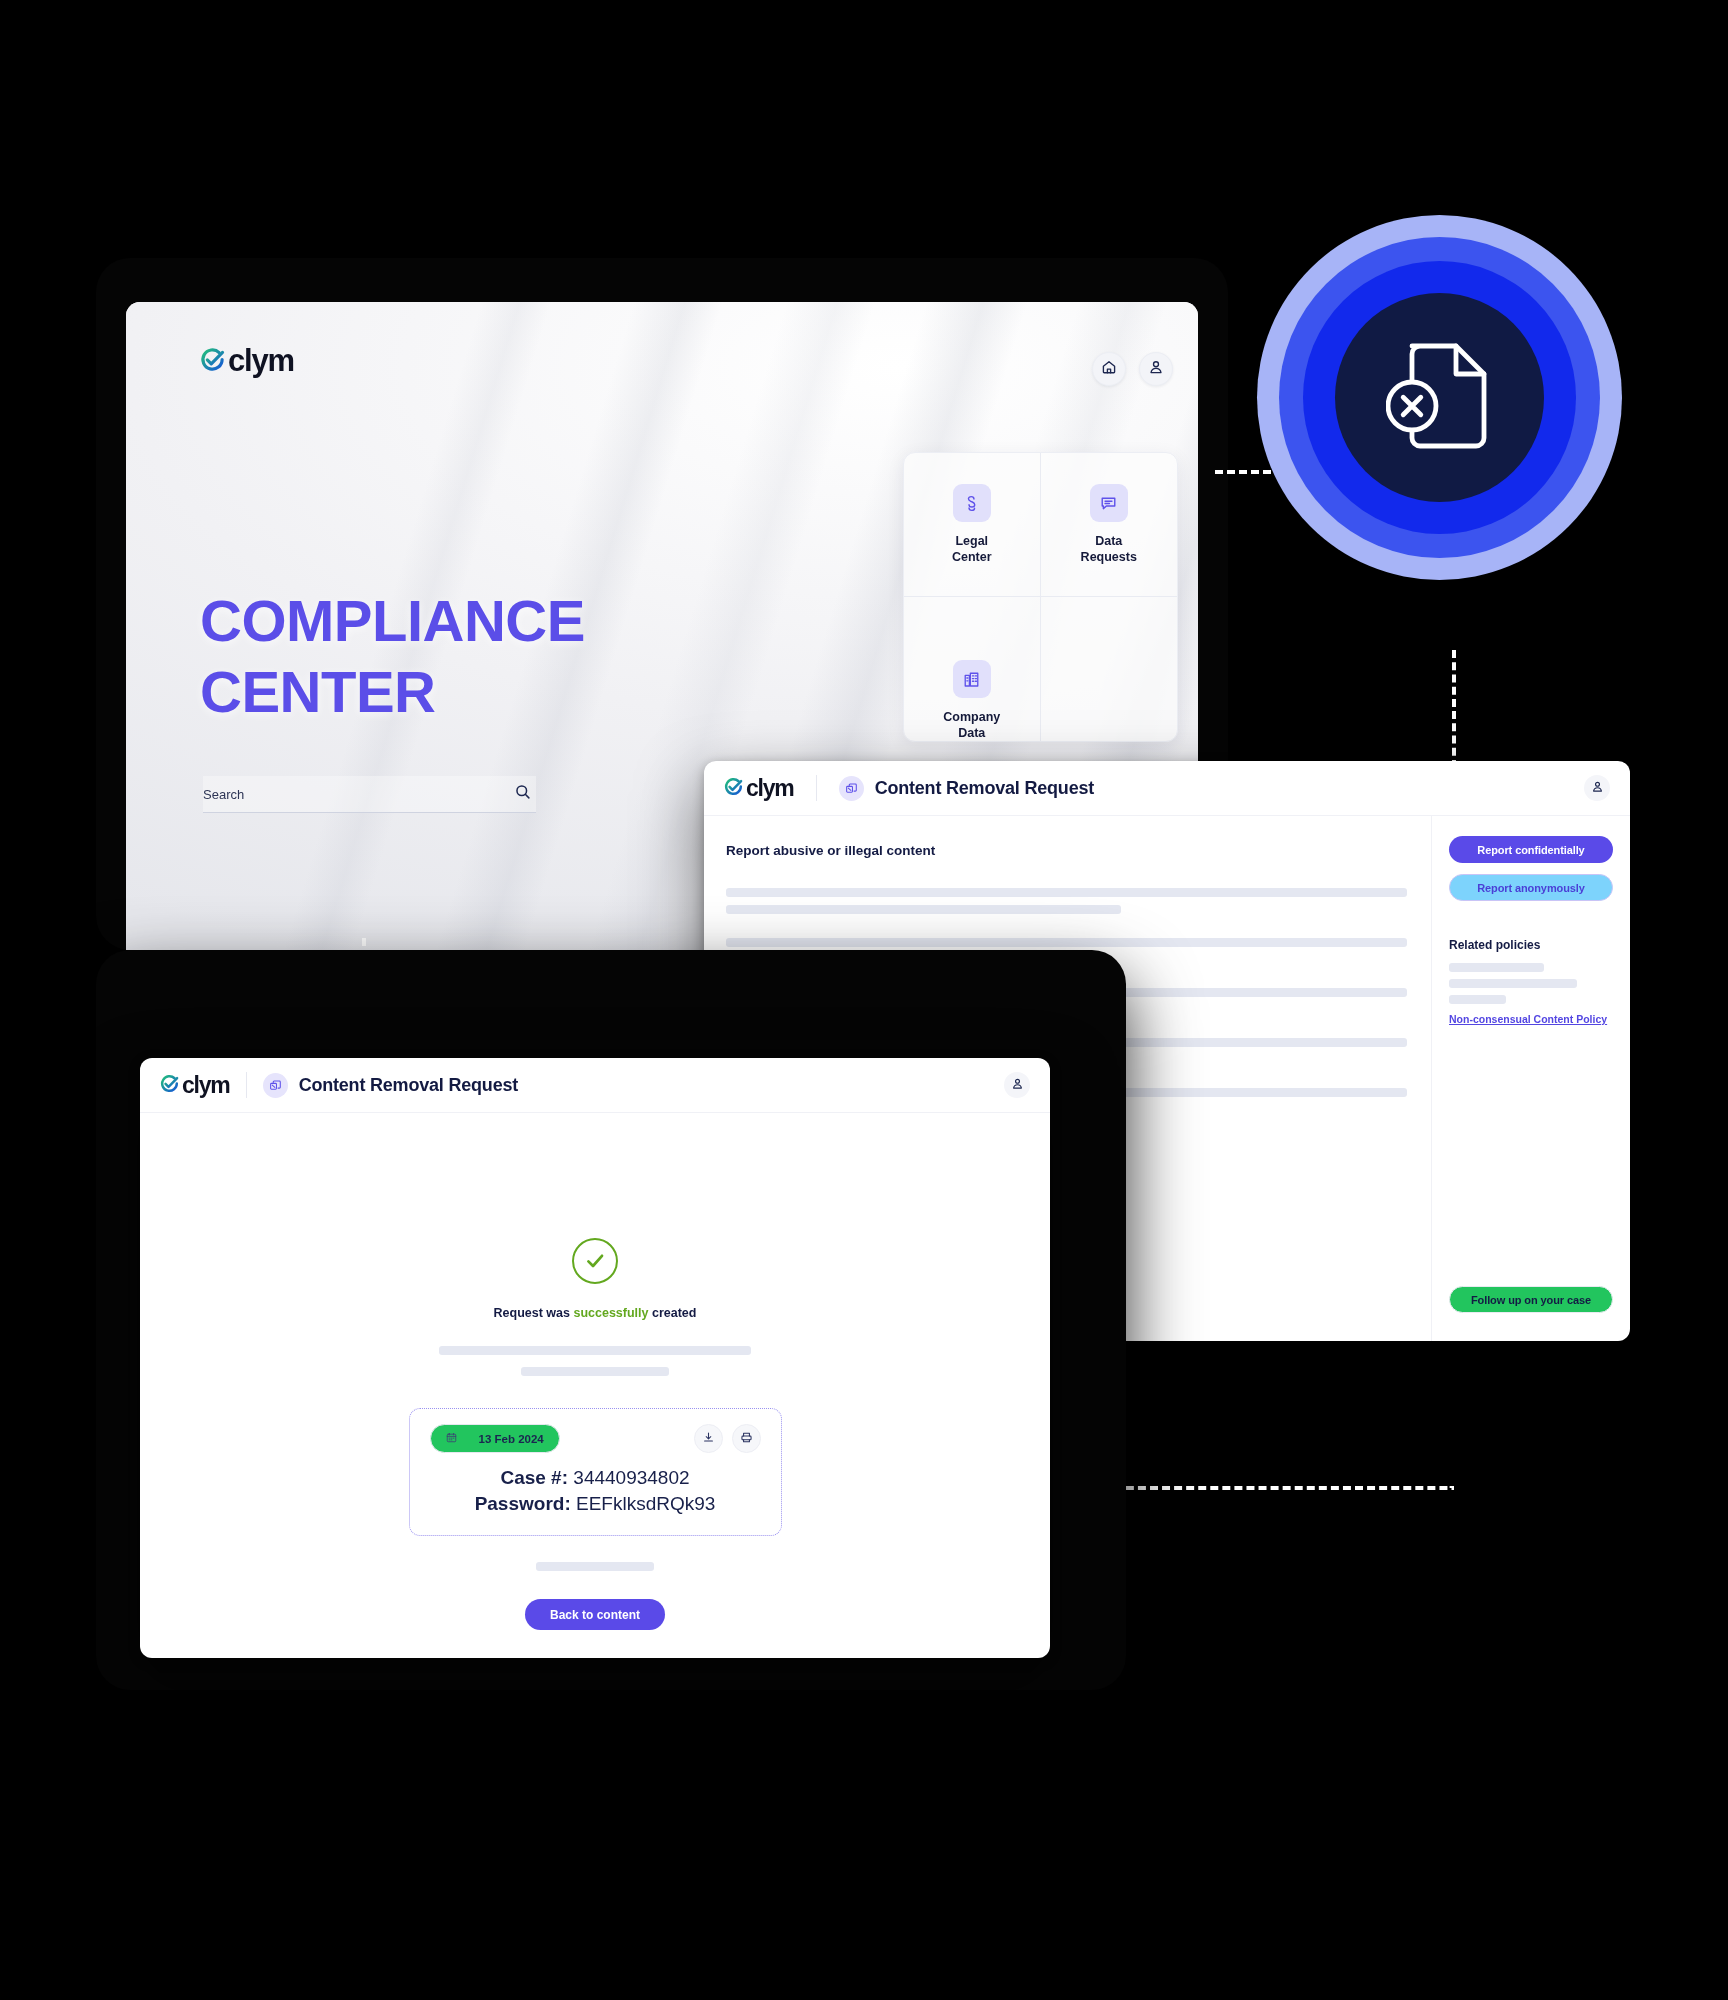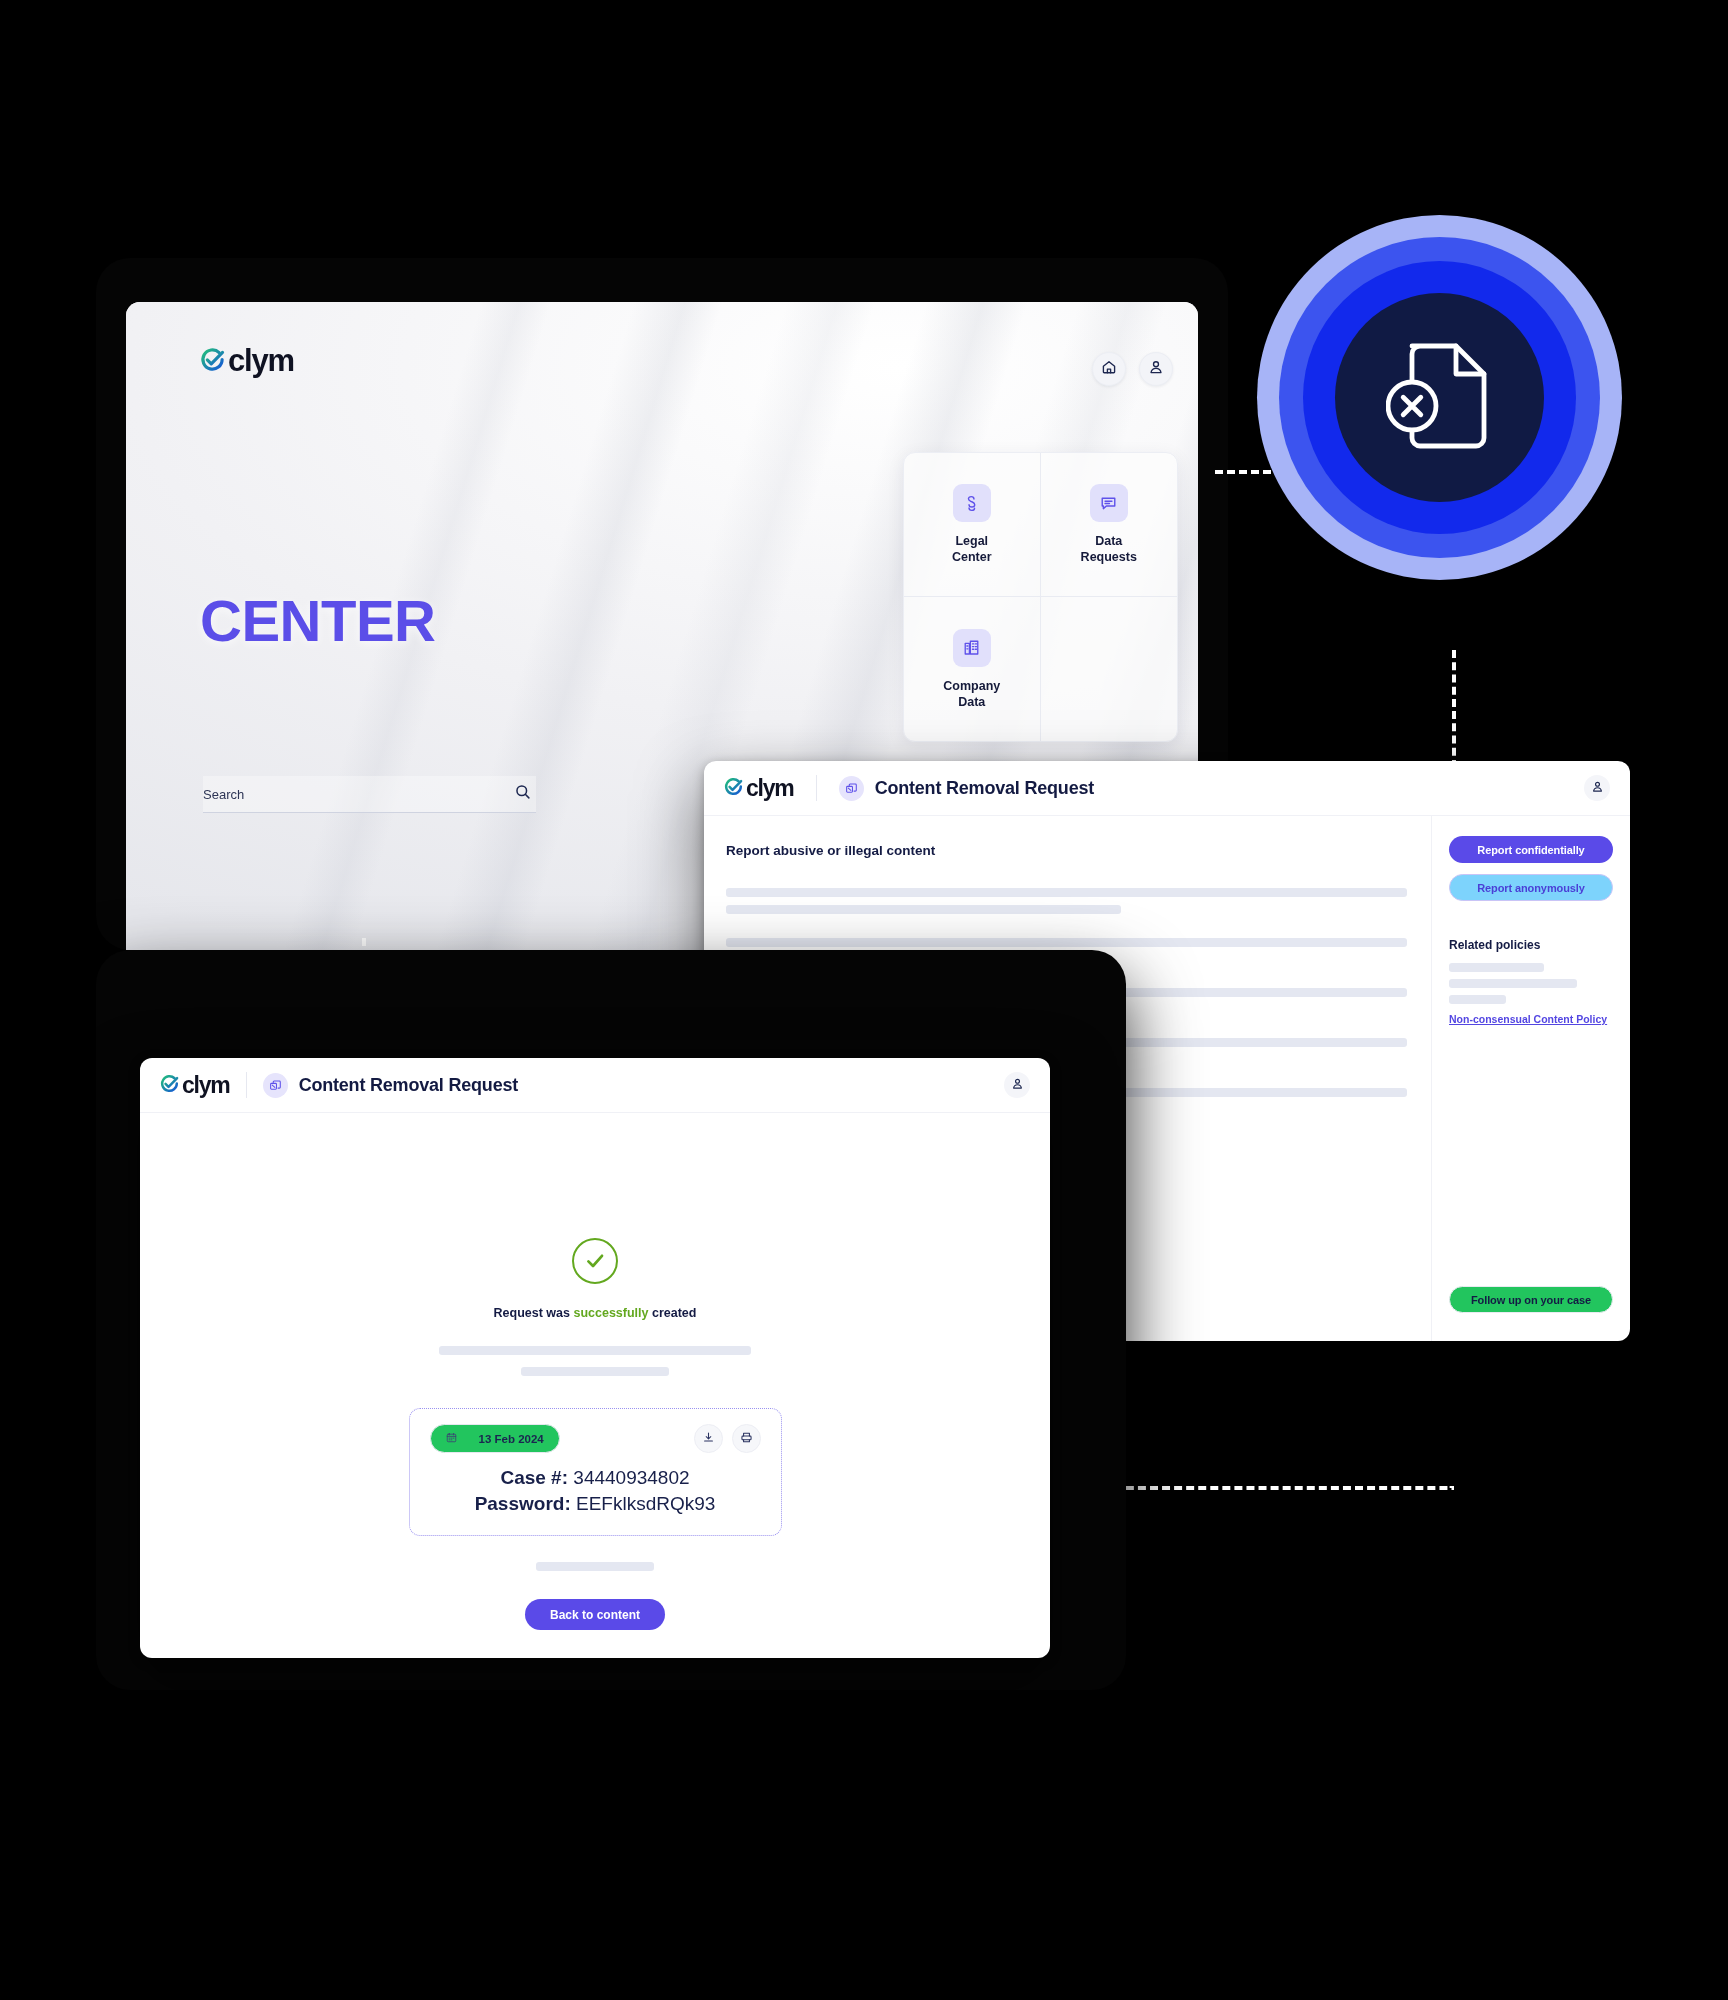--- a/index.html
+++ b/index.html
@@ -120,21 +120,21 @@
     overflow: hidden;
     box-shadow: 0 4px 18px rgba(25,30,70,.07);
   }
   .tile {
     display: flex; flex-direction: column; align-items: center;
     justify-content: center; gap: 11px;
     border-right: 1px solid #e9ebf2; border-bottom: 1px solid #e9ebf2;
     position: relative;
   }
   .tile:nth-child(2), .tile:nth-child(4) { border-right: none; }
-  .tile:nth-child(3), .tile:nth-child(4) { border-bottom: none; }
+  .tile:nth-child(3), .tile:nth-child(4) { border-bottom: none; justify-content: flex-end; }
   .tile-ico {
     width: 38px; height: 38px; border-radius: 9px;
     background: #e1e0fb;
     display: flex; align-items: center; justify-content: center;
   }
   .tile-ico.round {
     border-radius: 50%; background: #fbfbfd;
     border: 1px solid #eeeff5;
     width: 42px; height: 42px;
     box-shadow: 0 2px 7px rgba(30,35,80,.08);
@@ -328,20 +328,21 @@
       <span>
         <svg width="16" height="16" viewBox="0 0 20 20" fill="none" stroke="#1d2750" stroke-width="1.7" stroke-linecap="round" stroke-linejoin="round">
           <circle cx="10" cy="6.6" r="3.1"></circle>
           <path d="M3.8 17c.5-3.4 3-5.2 6.2-5.2s5.7 1.8 6.2 5.2z"></path>
         </svg>
       </span>
     </div>
   </div>
 
   <div id="cc-title">
+    <div>COMPLIANCE</div>
     <div>CENTER</div>
   </div>
 
   <div id="search-box">
     <span class="ph">Search</span>
     <span style="margin-right:5px;">
       <svg width="16" height="16" viewBox="0 0 18 18" fill="none" stroke="#1d2750" stroke-width="1.7" stroke-linecap="round">
         <circle cx="7.6" cy="7.6" r="5.4"></circle>
           <path d="M11.6 11.6l4 4"></path>
       </svg>

